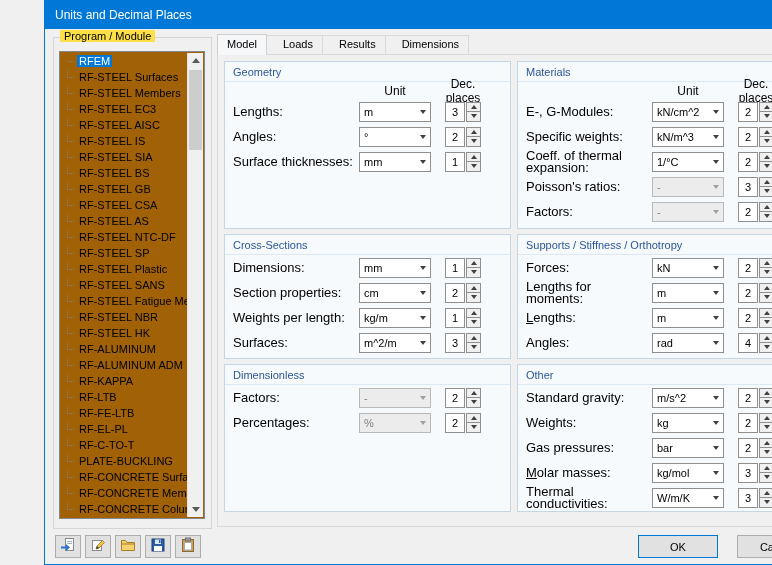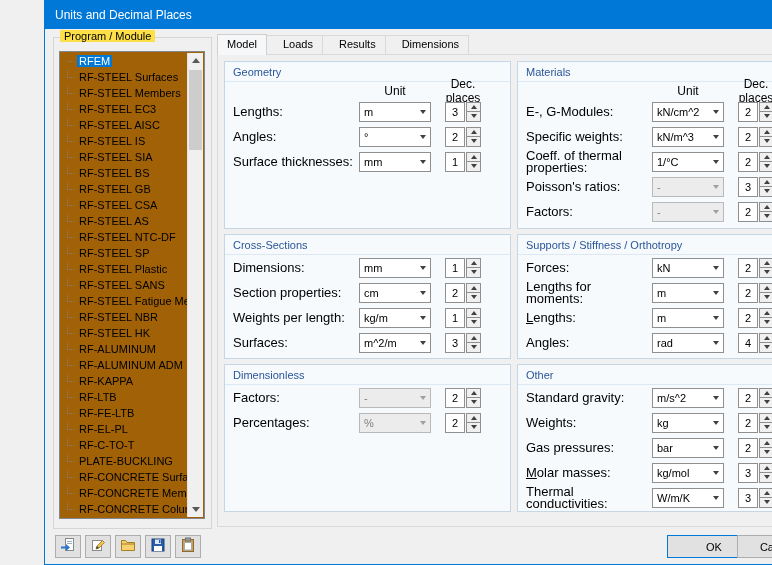--- a/index.html
+++ b/index.html
@@ -62,21 +62,21 @@
   .spin-val{box-sizing:border-box;width:20px;border:1px solid #8f8f8f;background:#fff;font-size:11px;display:flex;align-items:center;justify-content:center;color:#000;}
   .spin-btns{display:flex;flex-direction:column;width:15px;margin-left:1px;}
   .spin-b{box-sizing:border-box;flex:1;border:1px solid #8f8f8f;background:#f0f0f0;display:flex;align-items:center;justify-content:center;cursor:pointer;}
   .spin-b + .spin-b{margin-top:-1px;}
   .tri-xs-up{width:0;height:0;border-left:3px solid transparent;border-right:3px solid transparent;border-bottom:4px solid #404040;}
   .tri-xs-down{width:0;height:0;border-left:3px solid transparent;border-right:3px solid transparent;border-top:4px solid #404040;}
 
   
   .btn{position:absolute;top:534px;height:23px;box-sizing:border-box;background:#e1e1e1;border:1px solid #adadad;
     font-size:11px;color:#000;display:flex;align-items:center;justify-content:center;cursor:pointer;font-family:inherit;}
-  .ok-btn{left:622px;width:94px;border-color:#0078d7;}
+  .ok-btn{left:593px;width:80px;border-color:#0078d7;}
   .cancel-btn{left:692px;width:80px;text-align:right;}
   .tool-btn{position:absolute;top:534px;width:26px;height:23px;box-sizing:border-box;background:#e1e1e1;border:1px solid #adadad;
     display:flex;align-items:center;justify-content:center;cursor:pointer;}
   u{text-decoration:underline;}
 </style>
 </head>
 <body>
 
 <div class="dialog">
 
@@ -378,21 +378,21 @@
                 <span class="spin-b">
                   <span class="tri-xs-up"></span>
                 </span>
                 <span class="spin-b">
                   <span class="tri-xs-down"></span>
                 </span>
               </span>
             </div>
           </div>
           <div class="row">
-            <span class="lbl">Coeff. of thermal properties:</span>
+            <span class="lbl">Coeff. of thermal expansion:</span>
             <div class="combo">
               <span class="combo-val">1/°C</span>
               <span class="combo-arrow">
                 <span class="tri-sm-down"></span>
               </span>
             </div>
             <div class="spinner">
               <span class="spin-val">2</span>
               <span class="spin-btns">
                 <span class="spin-b">

